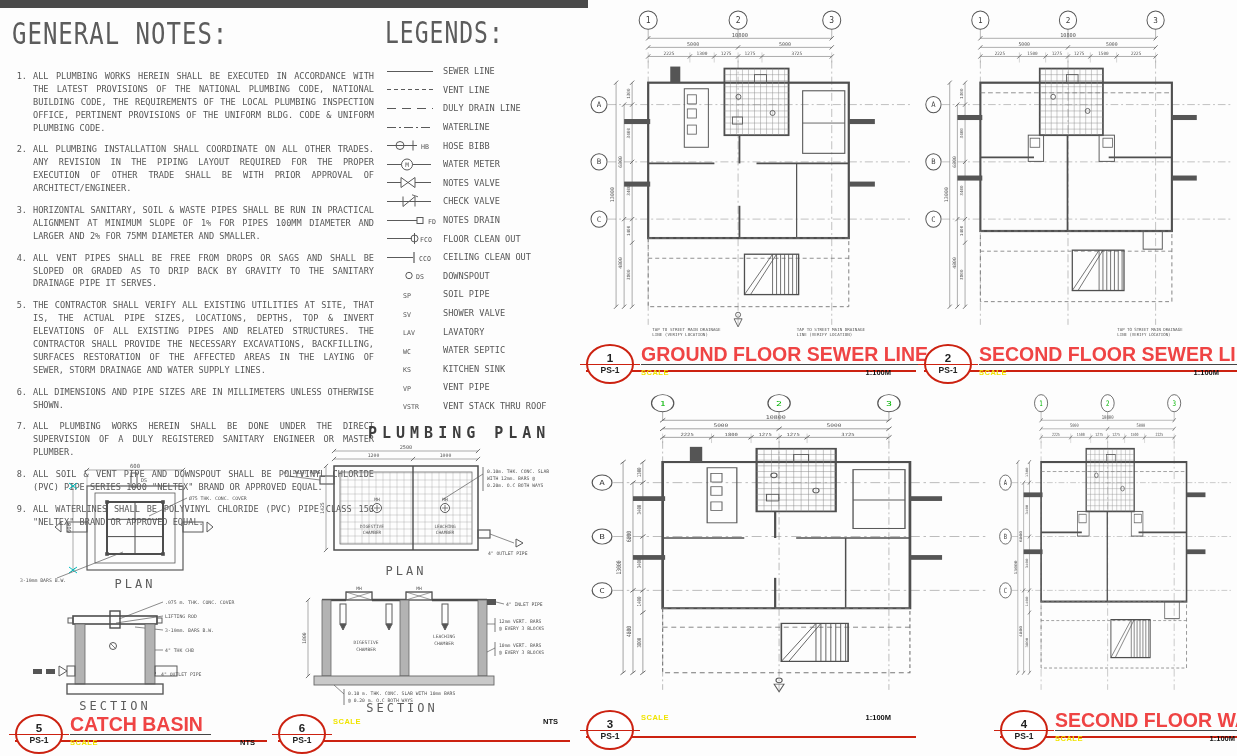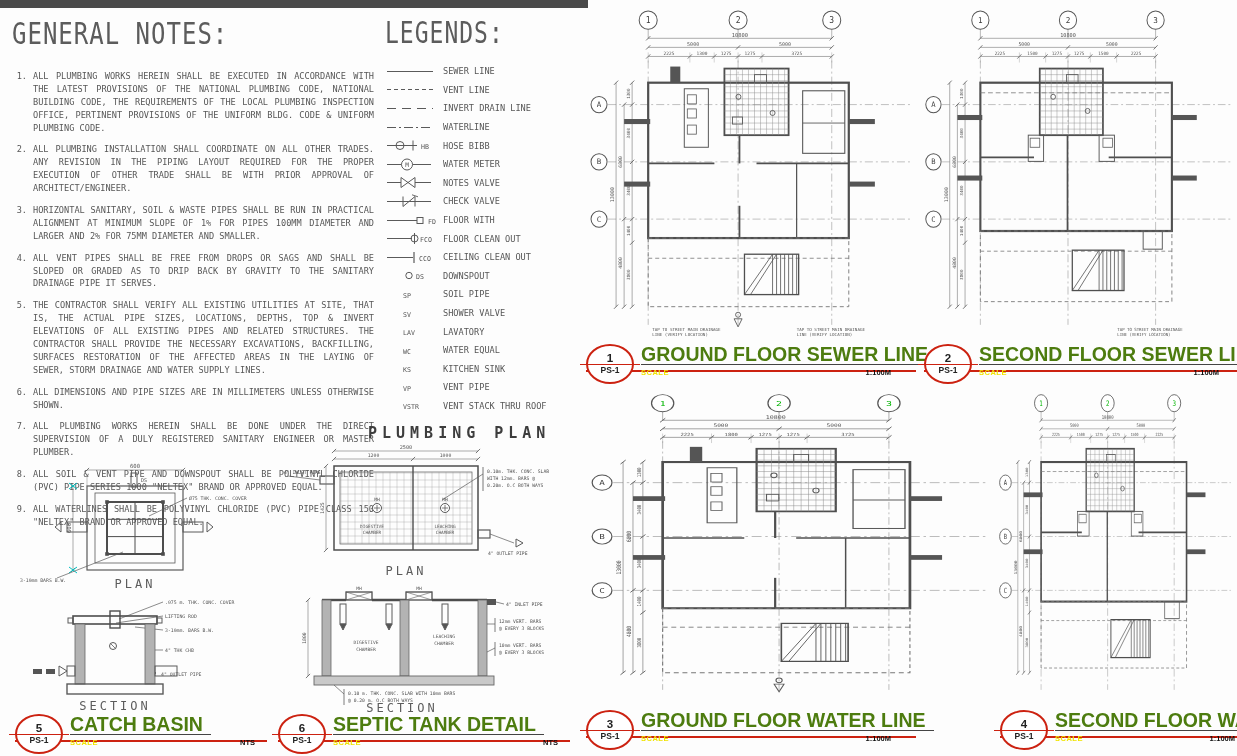--- a/index.html
+++ b/index.html
@@ -29,21 +29,21 @@
              font-size:15px;letter-spacing:5px;color:#3d3d3d;white-space:nowrap;}
   
   .tb{position:absolute;display:flex;align-items:flex-start;gap:7px;}
   .bub{flex:0 0 auto;width:44px;height:36px;border:2px solid #cc2211;border-radius:50%;
        background:#fff;display:flex;flex-direction:column;justify-content:center;align-items:center;
        position:relative;z-index:2;}
   .bub::after{content:'';position:absolute;left:-8px;right:-8px;top:49%;height:1.5px;background:#cc2211;}
   .bub-num{font:bold 11.5px "Liberation Sans",sans-serif;color:#222;line-height:1.1;}
   .bub-sheet{font:bold 8.5px "Liberation Sans",sans-serif;color:#222;line-height:1.3;text-align:center;}
   .tb-main{flex:1;position:relative;z-index:2;}
-  .tb-title{display:inline-block;font:bold 19.5px/1.05 "Liberation Sans",sans-serif;color:#4d7c0f;
+  .tb-title{display:inline-block;font:bold 19.5px/1.05 "Liberation Sans",sans-serif;color:#ef4444;
             border-bottom:1.5px solid #444;white-space:nowrap;padding-right:8px;padding-bottom:0;}
   .redline{position:absolute;left:0;height:2px;background:#cc2211;z-index:1;}
   .tb-scale{display:flex;justify-content:space-between;margin-top:3px;}
   .sc-l{font:bold 7.5px "Liberation Sans",sans-serif;color:#f0e400;letter-spacing:.5px;}
   .sc-v{font:bold 7.5px "Liberation Sans",sans-serif;color:#111;text-align:center;}
   .svgmount{position:absolute;}
   svg{display:block;}
 </style>
 </head>
 <body>
@@ -111,21 +111,21 @@
             </svg>
           </span>
           <span class="lg-label">VENT LINE</span>
         </div>
         <div class="lg-row">
           <span class="lg-sym">
             <svg width="58" height="15" viewBox="0 0 58 15">
               <line x1="2" y1="7.5" x2="48" y2="7.5" stroke="#5a5a5a" stroke-width="1.1" stroke-dasharray="9,6"></line>
             </svg>
           </span>
-          <span class="lg-label">INVERT DRAIN LINE</span>
+          <span class="lg-label">DULY DRAIN LINE</span>
         </div>
         <div class="lg-row">
           <span class="lg-sym">
             <svg width="58" height="15" viewBox="0 0 58 15">
               <line x1="2" y1="7.5" x2="48" y2="7.5" stroke="#5a5a5a" stroke-width="1.1" stroke-dasharray="9,3,2,3"></line>
             </svg>
           </span>
           <span class="lg-label">WATERLINE</span>
         </div>
         <div class="lg-row">
@@ -171,21 +171,21 @@
           <span class="lg-label">CHECK VALVE</span>
         </div>
         <div class="lg-row">
           <span class="lg-sym">
             <svg width="58" height="15" viewBox="0 0 58 15">
               <line x1="2" y1="7.5" x2="32" y2="7.5" stroke="#5a5a5a" stroke-width="1"></line>
               <rect x="32" y="4.5" width="6" height="6" fill="none" stroke="#5a5a5a" stroke-width="1"></rect>
               <text x="43" y="10.5" font-size="6.6" text-anchor="start" fill="#555" font-family="&quot;DejaVu Sans Mono&quot;,monospace">FD</text>
             </svg>
           </span>
-          <span class="lg-label">FLOOR WITH</span>
+          <span class="lg-label">NOTES DRAIN</span>
         </div>
         <div class="lg-row">
           <span class="lg-sym">
             <svg width="58" height="15" viewBox="0 0 58 15">
               <line x1="2" y1="7.5" x2="27" y2="7.5" stroke="#5a5a5a" stroke-width="1"></line>
               <circle cx="29.5" cy="7.5" r="3.5" fill="none" stroke="#5a5a5a" stroke-width="1"></circle>
               <line x1="29.5" y1="2" x2="29.5" y2="13" stroke="#5a5a5a" stroke-width="1"></line>
               <text x="35" y="10.5" font-size="6.6" text-anchor="start" fill="#555" font-family="&quot;DejaVu Sans Mono&quot;,monospace">FCO</text>
             </svg>
           </span>
@@ -233,21 +233,21 @@
             </svg>
           </span>
           <span class="lg-label">LAVATORY</span>
         </div>
         <div class="lg-row">
           <span class="lg-sym">
             <svg width="58" height="15" viewBox="0 0 58 15">
               <text x="18" y="10.5" font-size="6.6" text-anchor="start" fill="#555" font-family="&quot;DejaVu Sans Mono&quot;,monospace">WC</text>
             </svg>
           </span>
-          <span class="lg-label">WATER EQUAL</span>
+          <span class="lg-label">WATER SEPTIC</span>
         </div>
         <div class="lg-row">
           <span class="lg-sym">
             <svg width="58" height="15" viewBox="0 0 58 15">
               <text x="18" y="10.5" font-size="6.6" text-anchor="start" fill="#555" font-family="&quot;DejaVu Sans Mono&quot;,monospace">KS</text>
             </svg>
           </span>
           <span class="lg-label">KITCHEN SINK</span>
         </div>
         <div class="lg-row">
@@ -477,21 +477,20 @@
         <text x="66" y="120" font-size="4.7" text-anchor="start" fill="#555" font-family="&quot;DejaVu Sans Mono&quot;,monospace">@ 0.20 m. O.C BOTH WAYS</text>
         <text x="120" y="130" font-size="12" text-anchor="middle" fill="#5c5c5c" font-family="&quot;DejaVu Sans Mono&quot;,monospace" letter-spacing="3">SECTION</text>
       </svg>
     </div>
   <div class="tb" style="left:278px;top:714px;width:292px;">
     <div class="bub">
       <span class="bub-num">6</span>
       <span class="bub-sheet">PS-1</span>
     </div>
     <div class="tb-main">
-      <span class="tb-title">SEPTIC TANK DETAIL</span>
       <div class="tb-scale" style="width:225px;">
         <span class="sc-l">SCALE</span>
         <span class="sc-v">NTS</span>
       </div>
     </div>
     <div class="redline" style="top:26px;width:100%;"></div>
   </div>
 
   <div class="svgmount" id="plan-svg-0" style="left:586px;top:4px;">
       <svg width="331" height="338" viewBox="0 0 330 335" preserveAspectRatio="none">
@@ -1047,21 +1046,20 @@
     </div>
     <div class="redline" style="top:26px;width:100%;"></div>
   </div>
 
   <div class="tb" style="left:586px;top:710px;width:330px;">
     <div class="bub">
       <span class="bub-num">3</span>
       <span class="bub-sheet">PS-1</span>
     </div>
     <div class="tb-main">
-      <span class="tb-title">GROUND FLOOR WATER LINE</span>
       <div class="tb-scale" style="width:250px;">
         <span class="sc-l">SCALE</span>
         <span class="sc-v">1:100M</span>
       </div>
     </div>
     <div class="redline" style="top:26px;width:100%;"></div>
   </div>
 
   <div class="tb" style="left:1000px;top:710px;width:237px;">
     <div class="bub">

